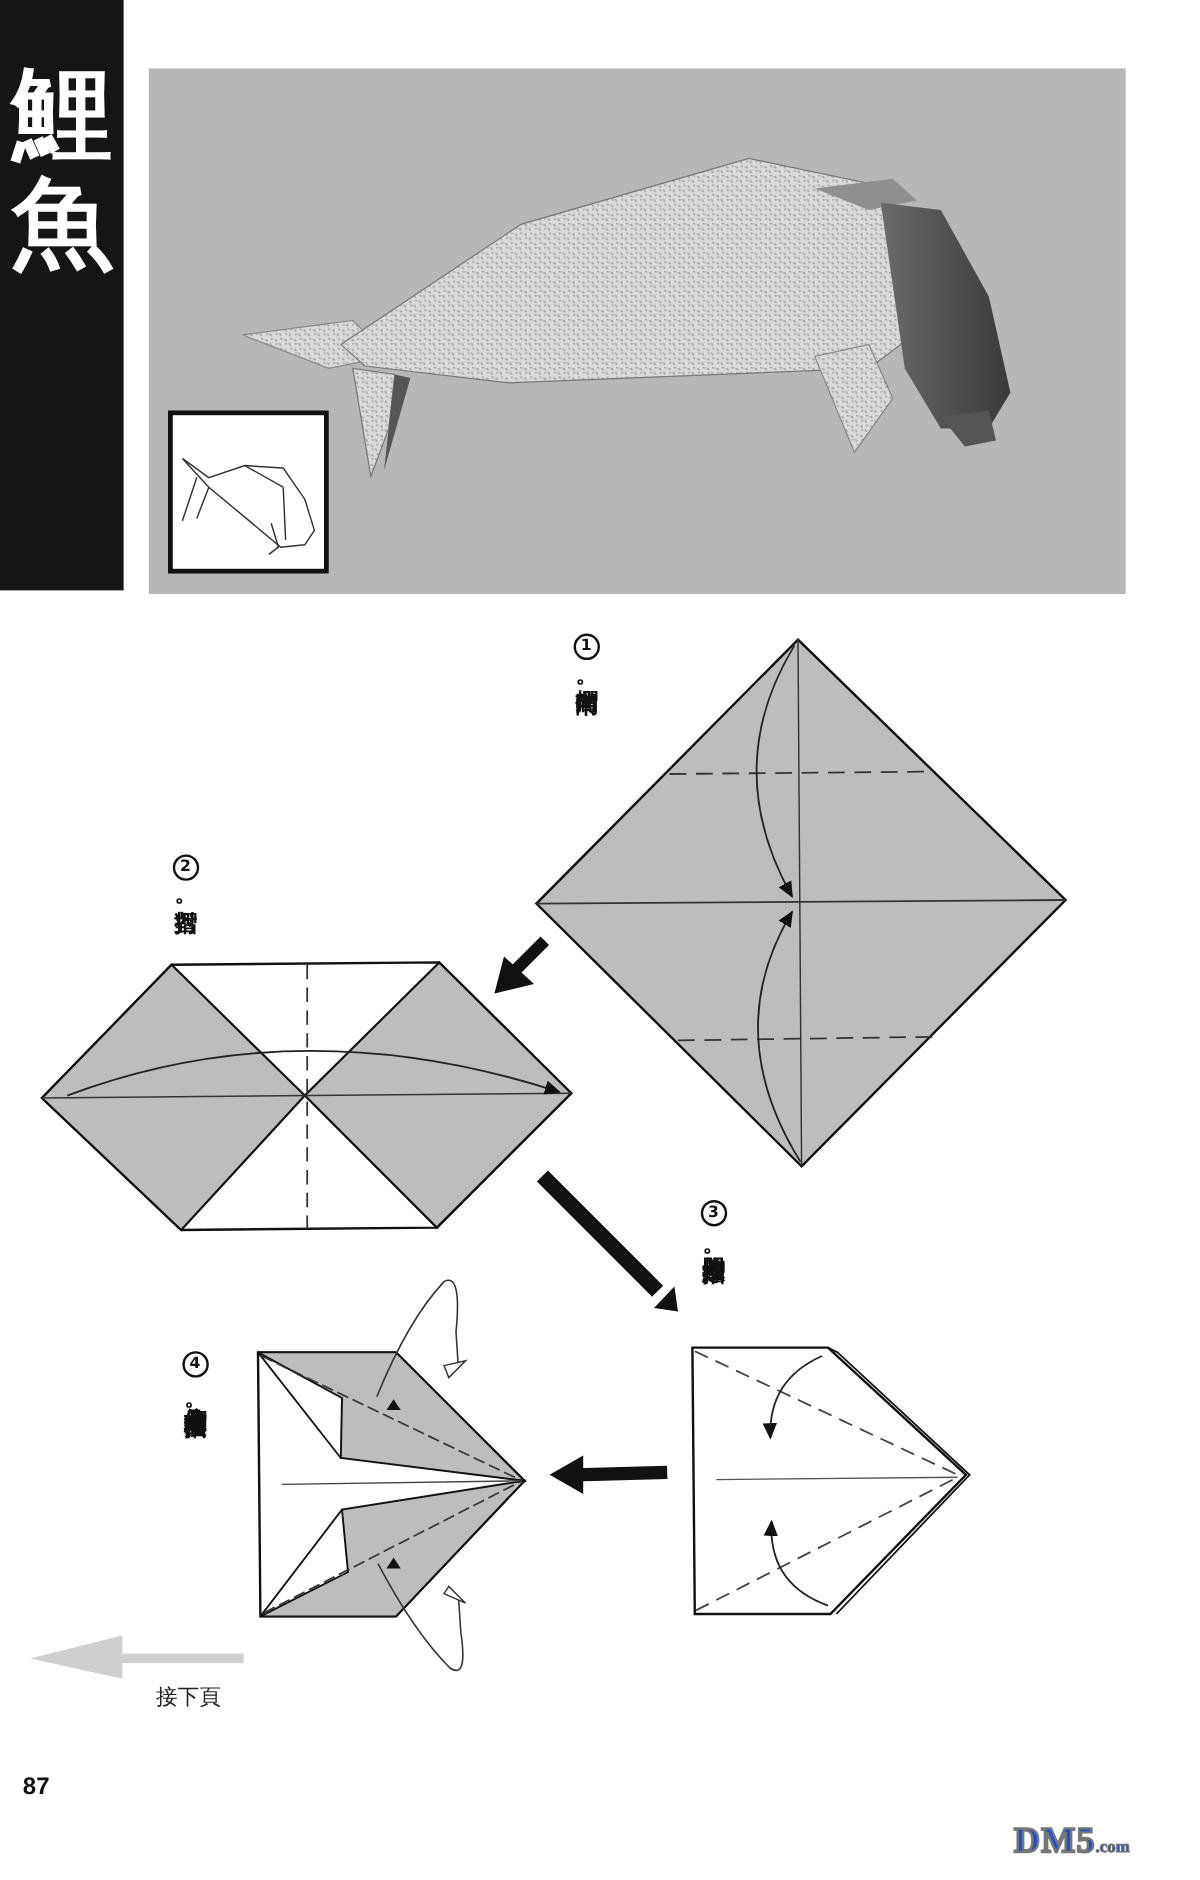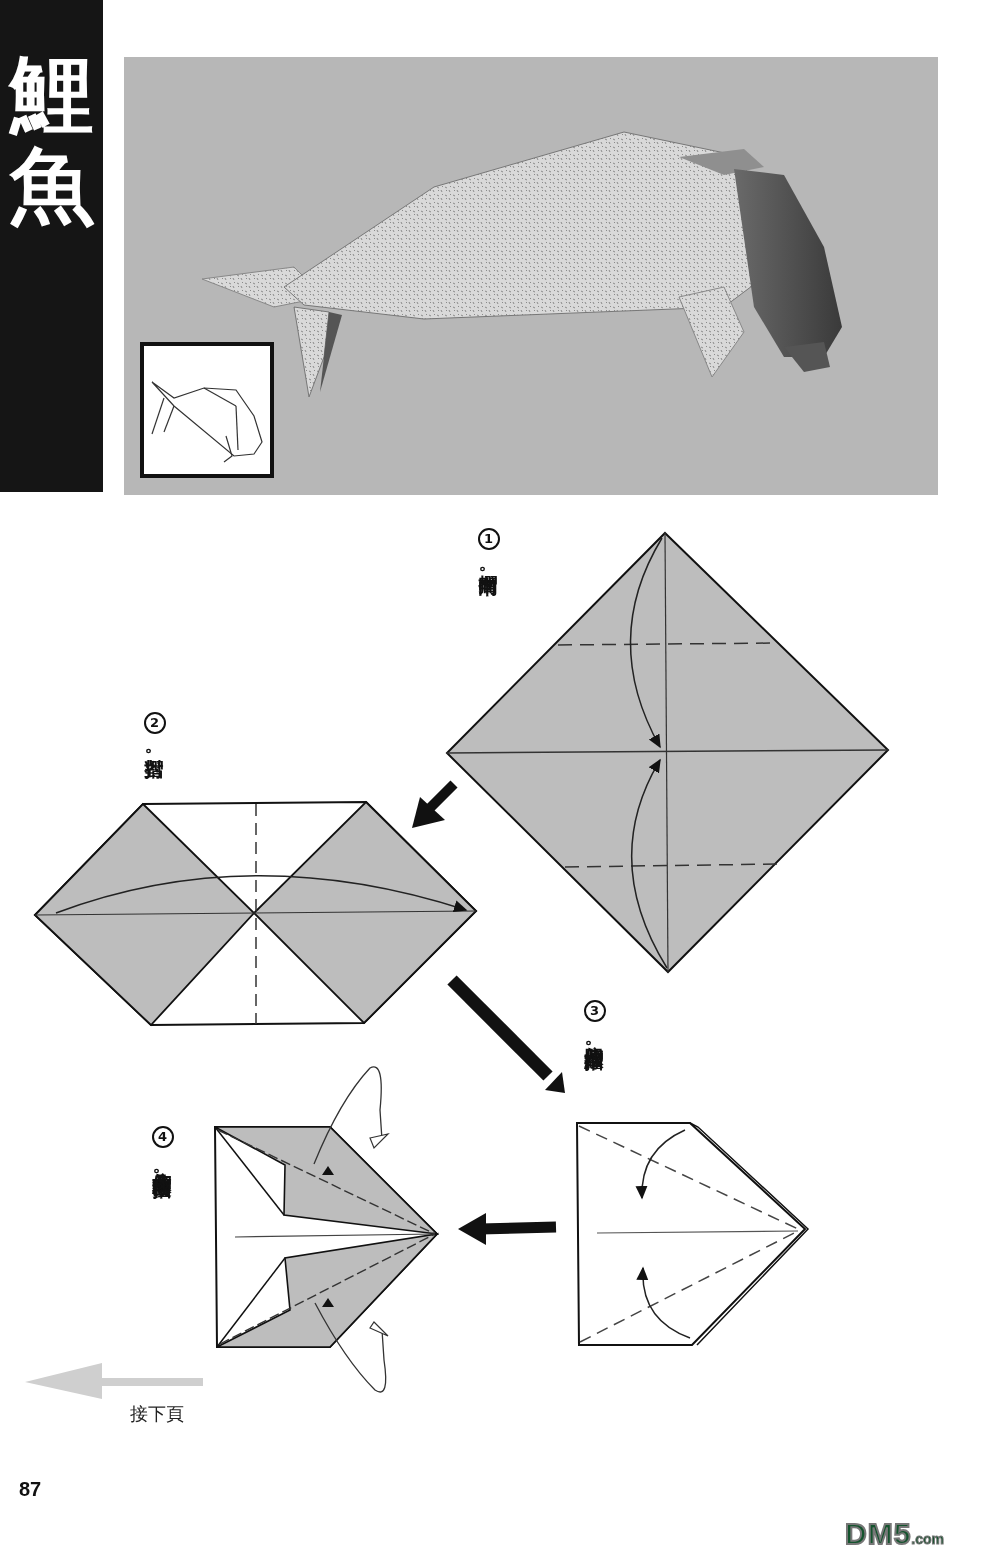--- a/index.html
+++ b/index.html
@@ -42,21 +42,21 @@
     }
     .next-page {
       position: absolute; left: 118px; top: 1402px; font-size: 18px; color: #222; margin-left: 12px;
     }
     .page-number {
       position: absolute; left: 19px; top: 1478px; font-size: 20px; font-weight: bold;
       font-family: Liberation Sans, sans-serif;
     }
     .watermark {
       position: absolute; left: 845px; top: 1517px;
-      font-family: Liberation Sans, sans-serif; font-weight: bold; color: #14532d;
+      font-family: Liberation Serif, serif; font-weight: bold; color: #1d4ed8;
       font-size: 30px; letter-spacing: 1px;
       -webkit-text-stroke: 2px #777;
     }
     .watermark small {
       font-size: 14px; -webkit-text-stroke: 1px #777; letter-spacing: 0;
     }
   </style>
 </head>
 <body>
 

